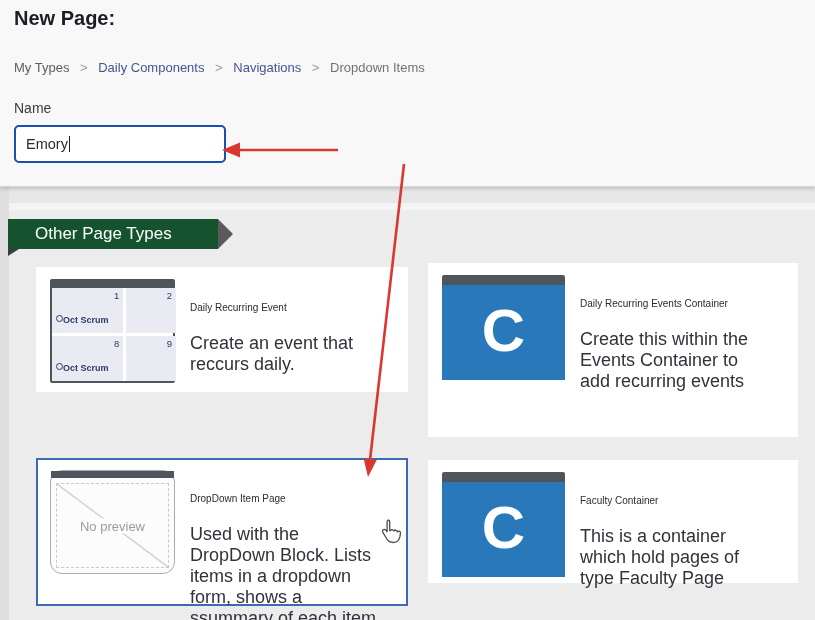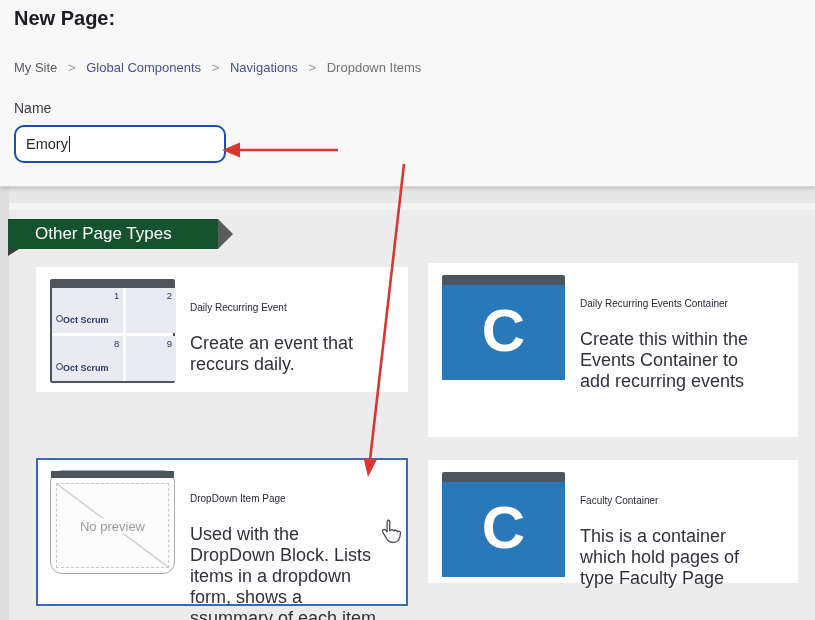--- a/index.html
+++ b/index.html
@@ -10,21 +10,21 @@
   .header{position:absolute;left:0;top:0;width:815px;height:186px;background:#f8f8f8;
           border-bottom:1px solid #d6d6d6;box-shadow:0 2px 4px rgba(0,0,0,.16);z-index:2;}
   .page-title{position:absolute;left:14px;top:7px;font-size:20px;font-weight:600;color:#1c1c24;}
   .breadcrumb{position:absolute;left:14px;top:60px;font-size:13px;color:#5c5c63;white-space:nowrap;}
   .crumb{cursor:pointer;}
   .crumb.link{color:#47548e;}
   .crumb.current{color:#737373;}
   .crumb-sep{color:#9a9aa0;margin:0 7px;font-size:13px;}
   .name-label{position:absolute;left:14px;top:100px;font-size:14px;color:#3b3b42;}
   .name-input{position:absolute;left:14px;top:125px;width:212px;height:38px;box-sizing:border-box;
-              background:#fff;border:2px solid #1c4fae;border-radius:10px;font-size:14.5px;color:#2a2a33;
+              background:#fff;border:2px solid #1c4fae;border-radius:5px;font-size:14.5px;color:#2a2a33;
               line-height:34px;padding-left:10px;}
   .caret{display:inline-block;width:1px;height:16px;background:#1f1f28;vertical-align:-3px;margin-left:1px;}
 
   
   .band-dark{position:absolute;left:0;top:187px;width:815px;height:16px;background:#e7e7e7;}
   .band-light{position:absolute;left:0;top:203px;width:815px;height:7px;background:#f4f4f4;}
   .left-edge{position:absolute;left:0;top:187px;width:9px;height:433px;background:#dedede;}
 
   
   .ribbon{position:absolute;left:8px;top:219px;height:30px;width:210px;background:#14532d;
@@ -78,23 +78,23 @@
 </style>
 </head>
 <body>
 
 <div class="stage">
 
   <div class="header">
     <div class="page-title">New Page:</div>
 
     <div class="breadcrumb">
-      <span class="crumb">My Site</span>
+      <span class="crumb">My Types</span>
       <span class="crumb-sep">&gt;</span>
-      <span class="crumb link">Global Components</span>
+      <span class="crumb link">Daily Components</span>
       <span class="crumb-sep">&gt;</span>
       <span class="crumb link">Navigations</span>
       <span class="crumb-sep">&gt;</span>
       <span class="crumb current">Dropdown Items</span>
     </div>
 
     <div class="name-label">Name</div>
     <div class="name-input"><span>Emory</span><span class="caret"></span></div>
   </div>
 

